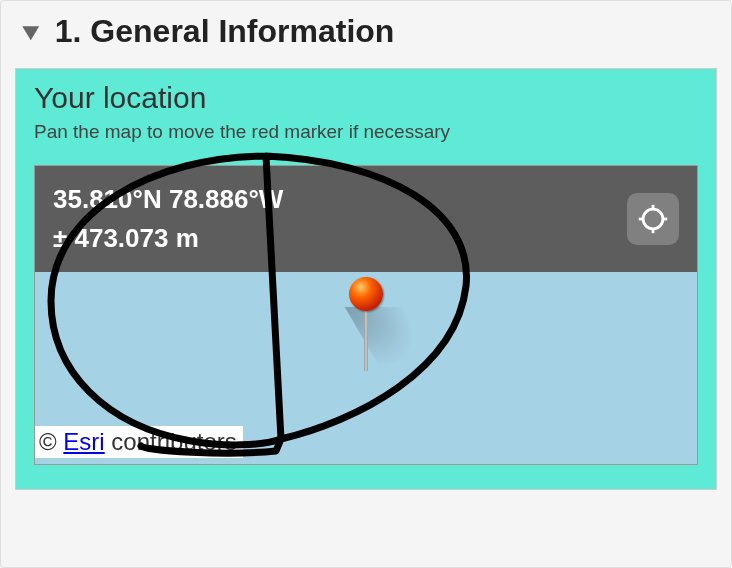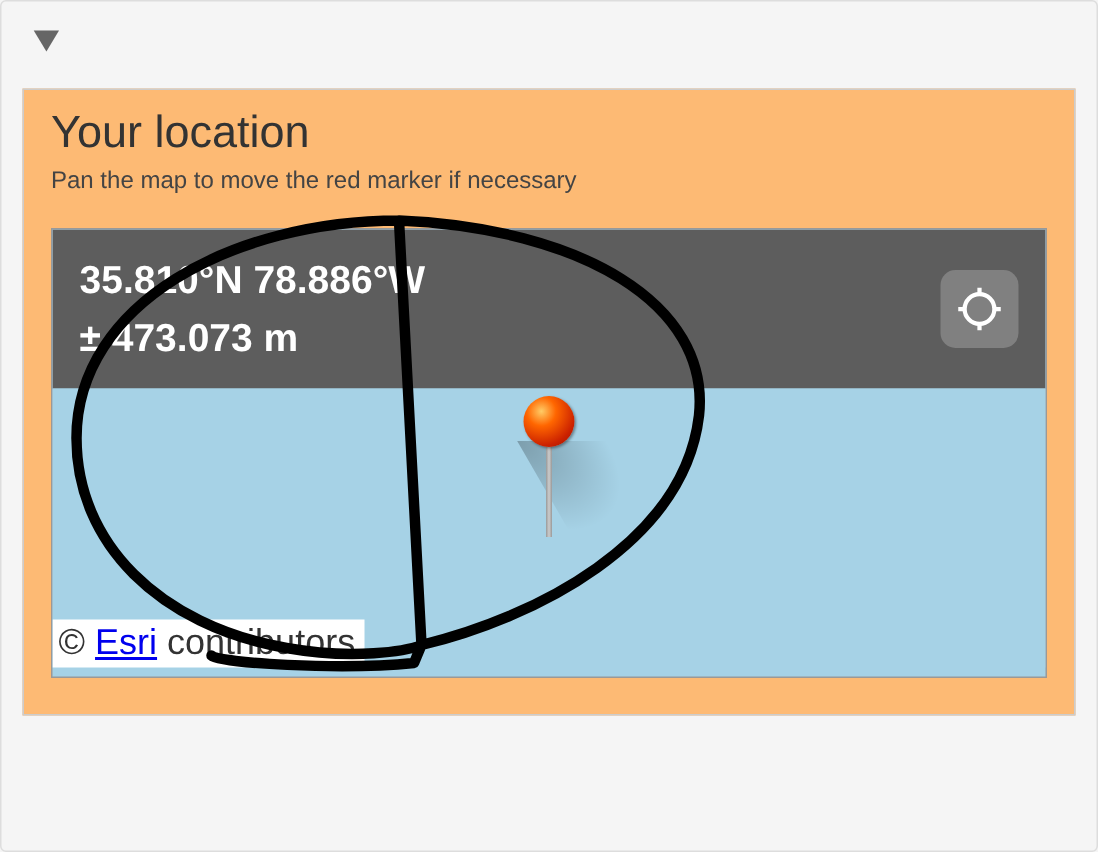--- a/index.html
+++ b/index.html
@@ -30,32 +30,32 @@
       transform: scaleX(1.2);
     }
     .section-title {
       font-size: 32px;
       font-weight: 700;
       color: #222;
     }
     .section-body {
       margin: 0 14px;
       border: 1px solid #ccc;
-      background: #fdba74;
+      background: #5eead4;
       padding: 12px 18px 24px 18px;
       position: relative;
     }
     .field-label {
       font-size: 30px;
       color: #333;
       font-weight: 400;
       margin-bottom: 6px;
     }
     .field-hint {
-      font-size: 16px;
+      font-size: 19px;
       color: #444;
       margin-bottom: 22px;
     }
     .map-widget {
       border: 1px solid #999;
       position: relative;
       height: 300px;
       background: #a6d2e6;
       overflow: hidden;
     }
@@ -144,20 +144,21 @@
       z-index: 10;
     }
   </style>
 </head>
 <body>
 
 <div class="panel">
 
   <div class="section-header">
     <span class="triangle">▼</span>
+    <span class="section-title">1. General Information</span>
   </div>
 
   <div class="section-body">
 
     <div class="field-label">Your location</div>
     <div class="field-hint">Pan the map to move the red marker if necessary</div>
 
     <div class="map-widget">
 
       <div class="coords-bar">

